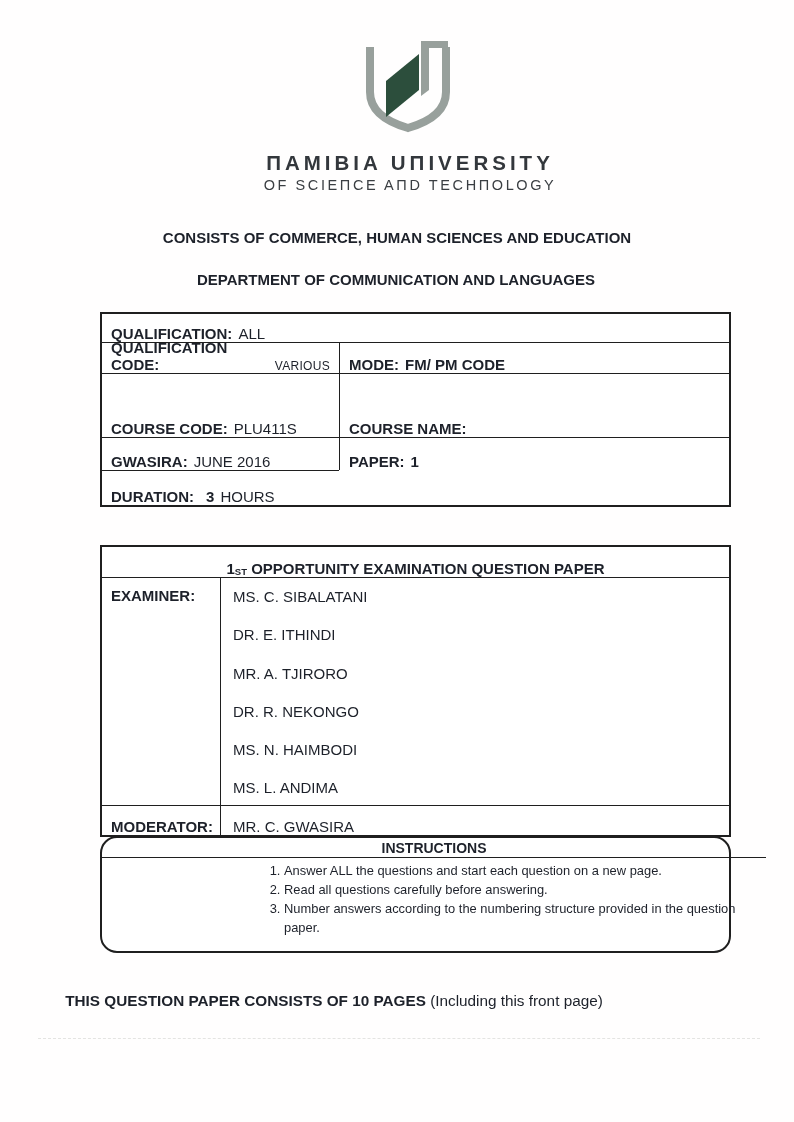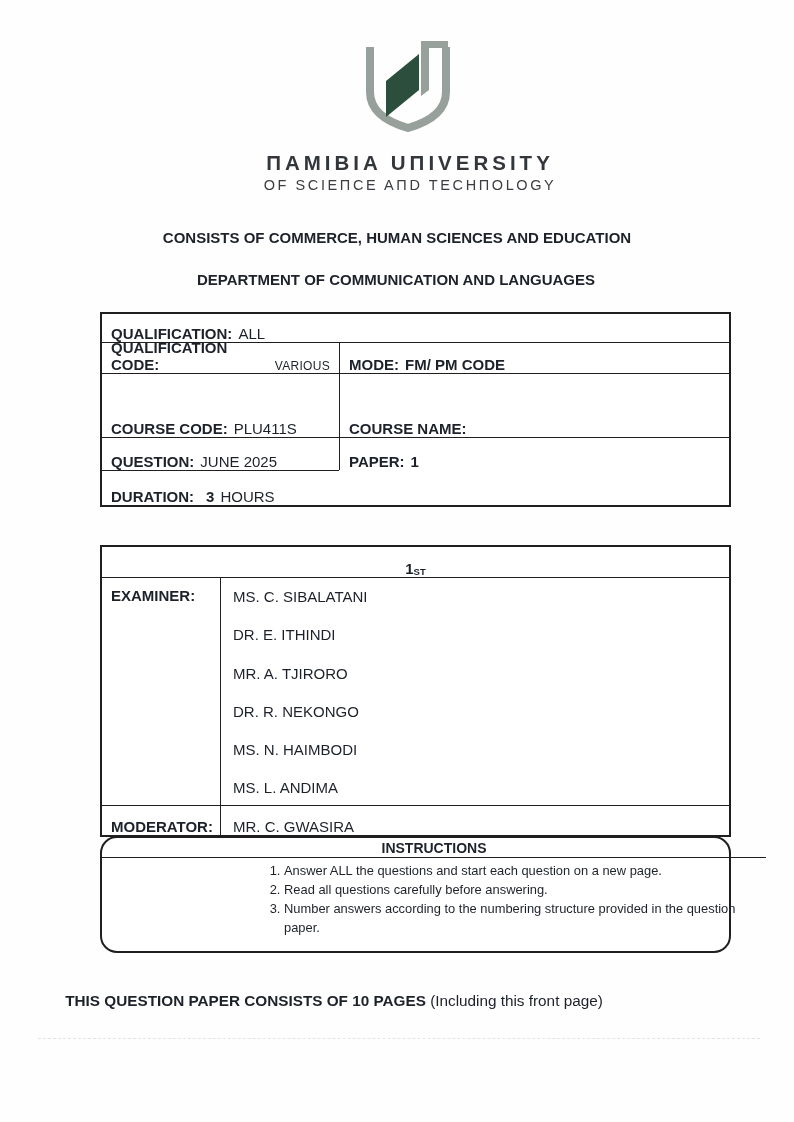--- a/index.html
+++ b/index.html
@@ -94,38 +94,39 @@
       <span class="val-b">FM/ PM CODE</span>
     </div>
     <div class="cell bt">
       <span class="lbl">COURSE CODE:</span>
       <span class="val">PLU411S</span>
     </div>
     <div class="cell bt bl">
       <span class="lbl">COURSE NAME:</span>
     </div>
     <div class="cell bt">
-      <span class="lbl">QUESTION:</span>
-      <span class="val">JUNE 2025</span>
+      <span class="lbl">GWASIRA:</span>
+      <span class="val">JUNE 2016</span>
     </div>
     <div class="cell bt bl">
       <span class="lbl">PAPER:</span>
       <span class="val-b">1</span>
     </div>
     <div class="cell bt">
       <span class="lbl">DURATION:</span>
       <span class="val-b" style="margin-left:12px;">3</span>
       <span class="val">HOURS</span>
     </div>
   </div>
 
   <div class="tbl exam-tbl">
     <div class="cell span2 exam-title">
       <span>1</span>
         <sup>ST</sup>
+        <span style="white-space:pre;"> OPPORTUNITY EXAMINATION QUESTION PAPER</span>
     </div>
     <div class="cell bt top-align examiner-lbl">
       <span class="lbl">EXAMINER:</span>
     </div>
     <div class="cell bt bl top-align names">
       <div class="name">MS. C. SIBALATANI</div>
       <div class="name">DR. E. ITHINDI</div>
       <div class="name">MR. A. TJIRORO</div>
       <div class="name">DR. R. NEKONGO</div>
       <div class="name">MS. N. HAIMBODI</div>

